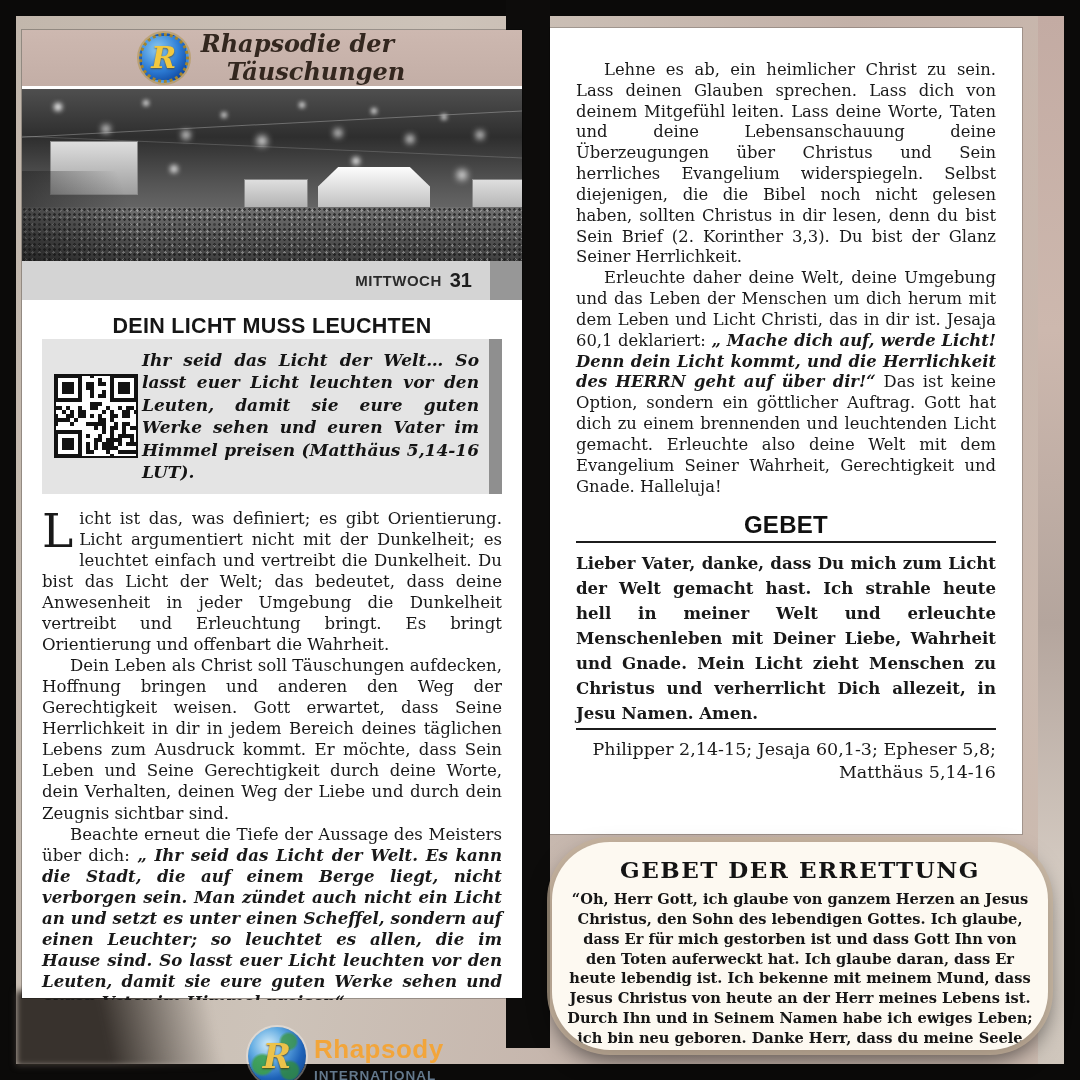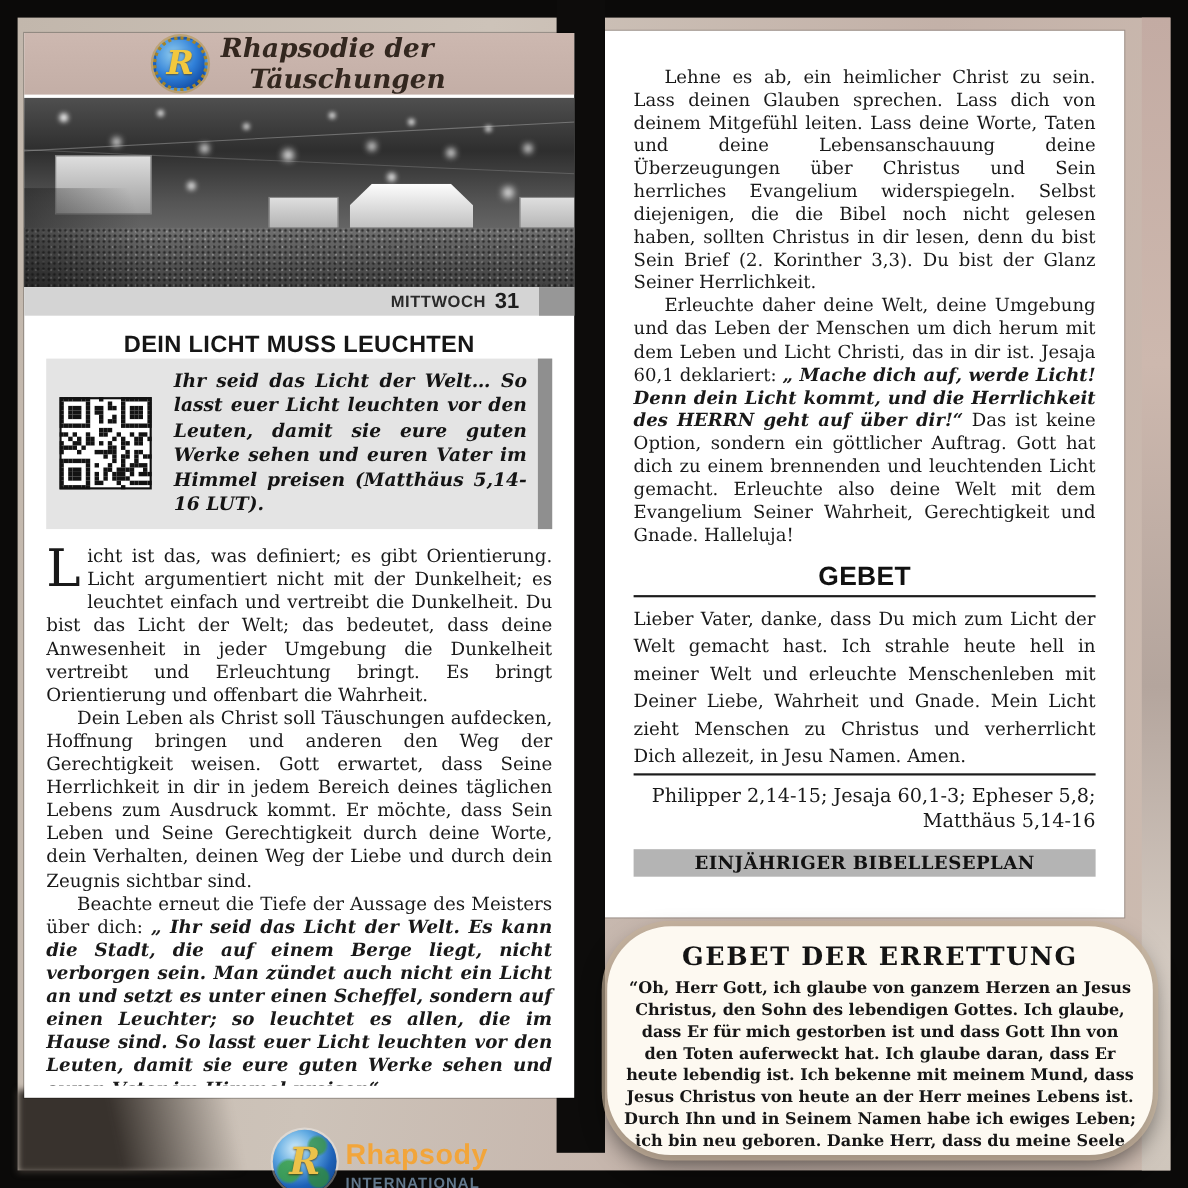--- a/index.html
+++ b/index.html
@@ -49,30 +49,30 @@
     clip-path:polygon(0 35%,18% 0,82% 0,100% 35%,100% 100%,0 100%);box-shadow:0 0 18px 6px rgba(255,255,255,.55);}
   .crowd{position:absolute;left:0;bottom:0;width:100%;height:54px;
     background-color:#5e5e5e;
     background-image:radial-gradient(circle,rgba(10,10,10,.6) 1px,transparent 1.6px),
                      radial-gradient(circle,rgba(235,235,235,.35) 1px,transparent 1.4px),
                      linear-gradient(180deg,#707070,#3f3f3f);
     background-size:5px 5px,7px 7px,100% 100%;}
   .crowd-shade{position:absolute;left:0;bottom:0;width:150px;height:90px;
     background:linear-gradient(70deg,rgba(20,20,20,.55),transparent 70%);}
 
-  .day-banner{position:relative;height:26px;background:#d4d4d4;display:flex;align-items:center;
+  .day-banner{position:relative;height:39px;background:#d4d4d4;display:flex;align-items:center;
     justify-content:flex-end;padding-right:50px;box-sizing:border-box;}
   .day-banner .lbl{font:700 15px "Liberation Sans",sans-serif;color:#2a2a2a;letter-spacing:.5px;margin-right:8px;}
   .day-banner .num{font:700 20px "Liberation Sans",sans-serif;color:#1d1d1d;}
   .day-block{position:absolute;right:0;top:0;width:32px;height:100%;background:#979797;}
 
   .page-content{padding:10px 20px 0;height:700px;overflow:hidden;box-sizing:border-box;}
   .article-title{text-align:center;font:700 21.5px "Liberation Sans",sans-serif;color:#161616;
     letter-spacing:.3px;margin:4px 0 0;}
-  .verse-box{display:flex;gap:20px;background:#e4e4e4;border-right:13px solid #8f8f8f;
+  .verse-box{display:flex;gap:4px;background:#e4e4e4;border-right:13px solid #8f8f8f;
     padding:10px 10px 10px 12px;align-items:center;}
   .qr{width:84px;height:84px;flex:0 0 84px;background:#fff;outline:2px solid #111;outline-offset:-2px;}
   .verse-text{font:italic 700 17px "DejaVu Serif",serif;text-align:justify;line-height:1.32;color:#141414;}
   .body-copy{margin-top:14px;font-size:16.6px;line-height:1.27;text-align:justify;color:#191919;}
   .body-copy p{margin:0;}
   .body-copy p.ind{text-indent:28px;}
   .drop-cap{float:left;font-size:47px;line-height:.82;padding:4px 6px 0 0;font-weight:400;}
   .q{font-style:italic;font-weight:700;}
 
   
@@ -93,21 +93,21 @@
 
   
   .right-page{position:absolute;left:550px;top:28px;width:472px;height:806px;background:#fff;
     box-shadow:0 0 0 1px rgba(0,0,0,.2);padding:32px 26px 0;box-sizing:border-box;overflow:hidden;
     font-size:16.4px;line-height:1.27;text-align:justify;color:#191919;}
   .right-page p{margin:0;text-indent:28px;}
   .sec-head{font:700 24px "Liberation Sans",sans-serif;text-align:center;color:#111;
     margin:14px 0 2px;text-indent:0 !important;letter-spacing:.3px;}
   .sec-head.sm{font-size:20.5px;margin-top:16px;}
   .rule{border:none;border-top:2px solid #1c1c1c;margin:2px 0 8px;}
-  .prayer{font-weight:400;line-height:1.5;font-size:16.6px;}
+  .prayer{font-weight:700;line-height:1.5;font-size:16.6px;}
   .refs{text-align:right;text-indent:0 !important;font-size:17.5px;line-height:1.35;}
   .plan-bar{background:#b4b4b4;text-align:center;font:700 16.5px "DejaVu Serif",serif;
     letter-spacing:.4px;padding:3px 0;margin:12px 0 4px;color:#111;}
 
   
   .salvation{position:absolute;left:552px;top:842px;width:496px;height:208px;background:#fdf9f1;
     border-radius:58px;box-sizing:border-box;padding:12px 14px 0;
     box-shadow:0 0 0 5px rgba(196,176,152,.65),0 10px 22px rgba(0,0,0,.55);overflow:hidden;}
   .salv-head{text-align:center;font:700 23px "DejaVu Serif",serif;letter-spacing:1.5px;color:#141414;margin:2px 0 6px;}
   .salv-text{text-align:center;font:700 14.6px "DejaVu Serif",serif;line-height:1.36;color:#161616;}
@@ -401,20 +401,19 @@
   <div class="sec-head">GEBET</div>
   <hr class="rule">
   <div class="prayer">Lieber Vater, danke, dass Du mich zum Licht der Welt gemacht hast. Ich strahle heute hell in meiner Welt und erleuchte Menschenleben mit Deiner Liebe, Wahrheit und Gnade. Mein Licht zieht Menschen zu Christus und verherrlicht Dich allezeit, in Jesu Namen. Amen.</div>
 
   <hr class="rule">
   <div class="refs">
     <div>Philipper 2,14-15; Jesaja 60,1-3; Epheser 5,8;</div>
     <div>Matthäus 5,14-16</div>
   </div>
 
-  <div class="plan-bar">EINJÄHRIGER BIBELLESEPLAN</div>
 
 </div>
 
 <div class="salvation">
   <div class="salv-head">GEBET DER ERRETTUNG</div>
   <div class="salv-text">“Oh, Herr Gott, ich glaube von ganzem Herzen an Jesus Christus, den Sohn des lebendigen Gottes. Ich glaube, dass Er für mich gestorben ist und dass Gott Ihn von den Toten auferweckt hat. Ich glaube daran, dass Er heute lebendig ist. Ich bekenne mit meinem Mund,  dass Jesus Christus von heute an der Herr meines Lebens ist. Durch Ihn und in Seinem Namen habe ich ewiges Leben; ich bin neu geboren. Danke Herr, dass du meine Seele gerettet hast! Ich bin nun ein Kind Gottes. Halleluja!</div>
 </div>
 
 </body></html>

